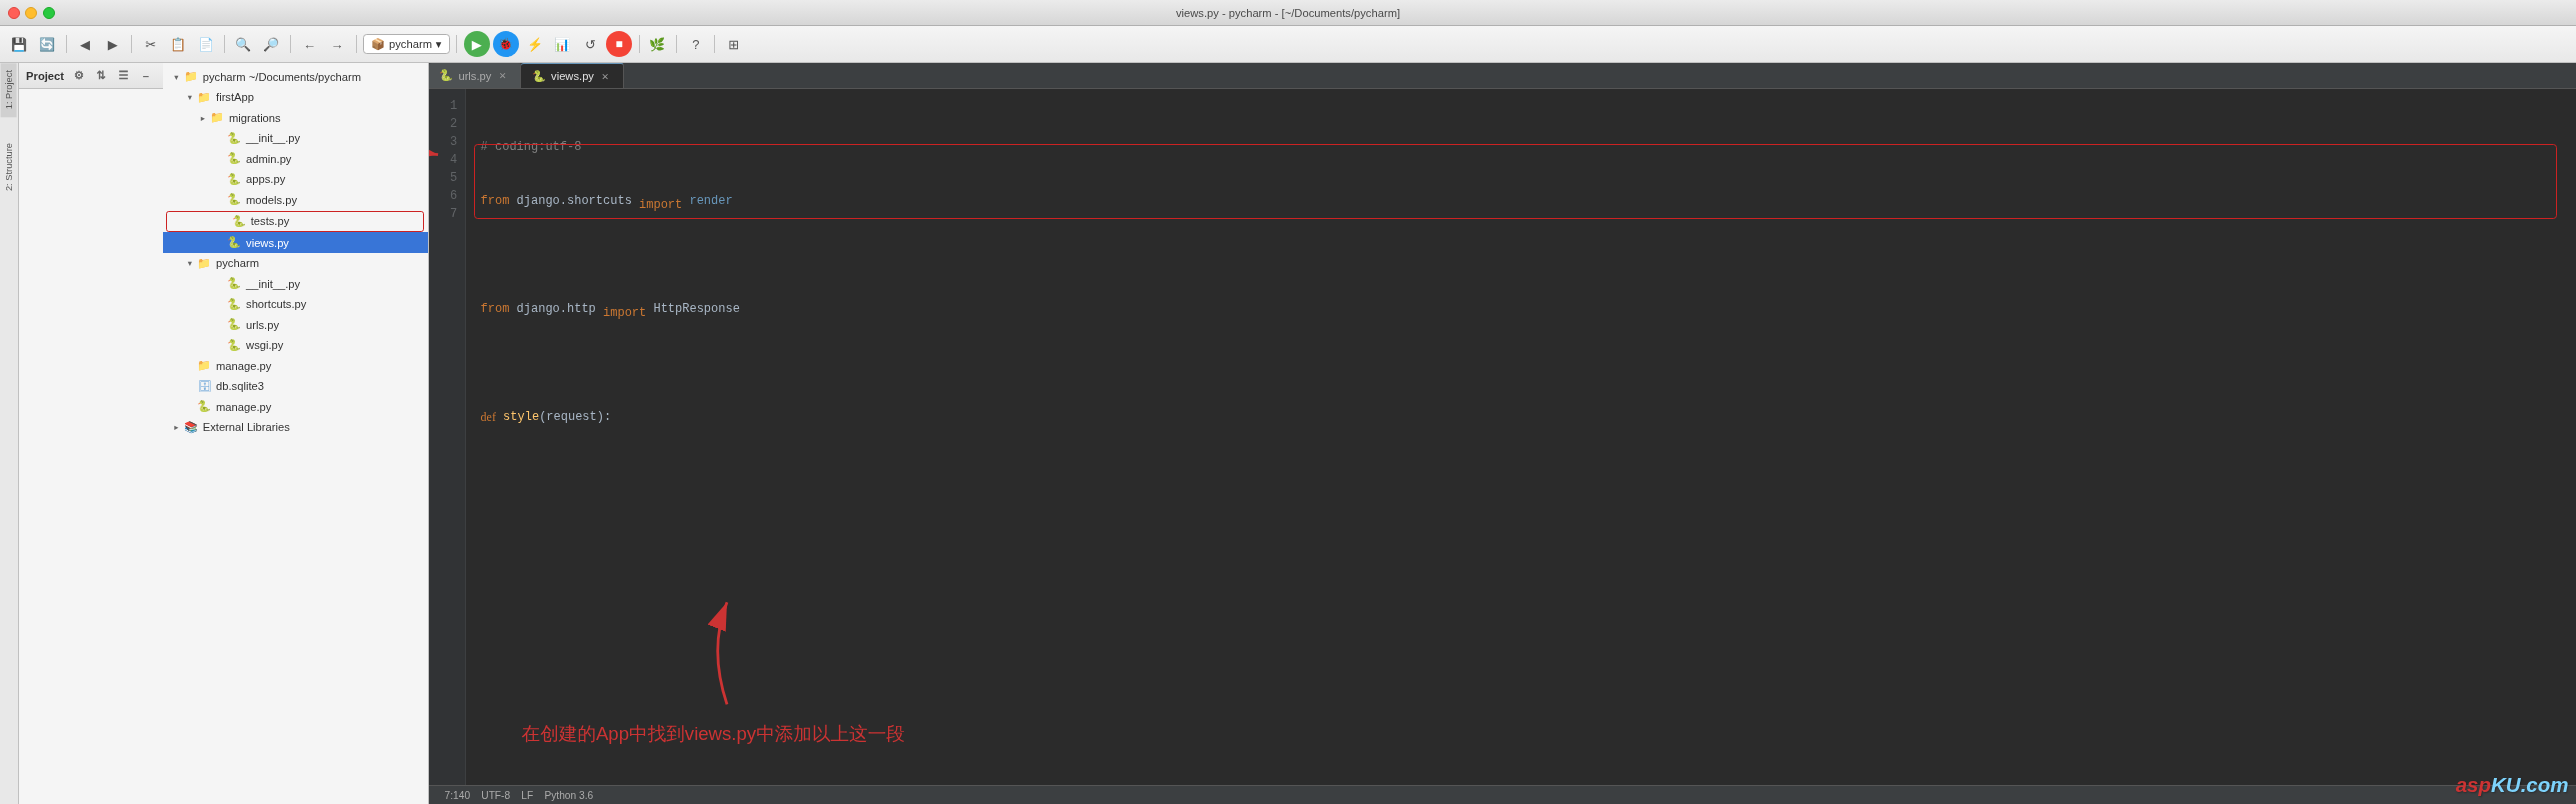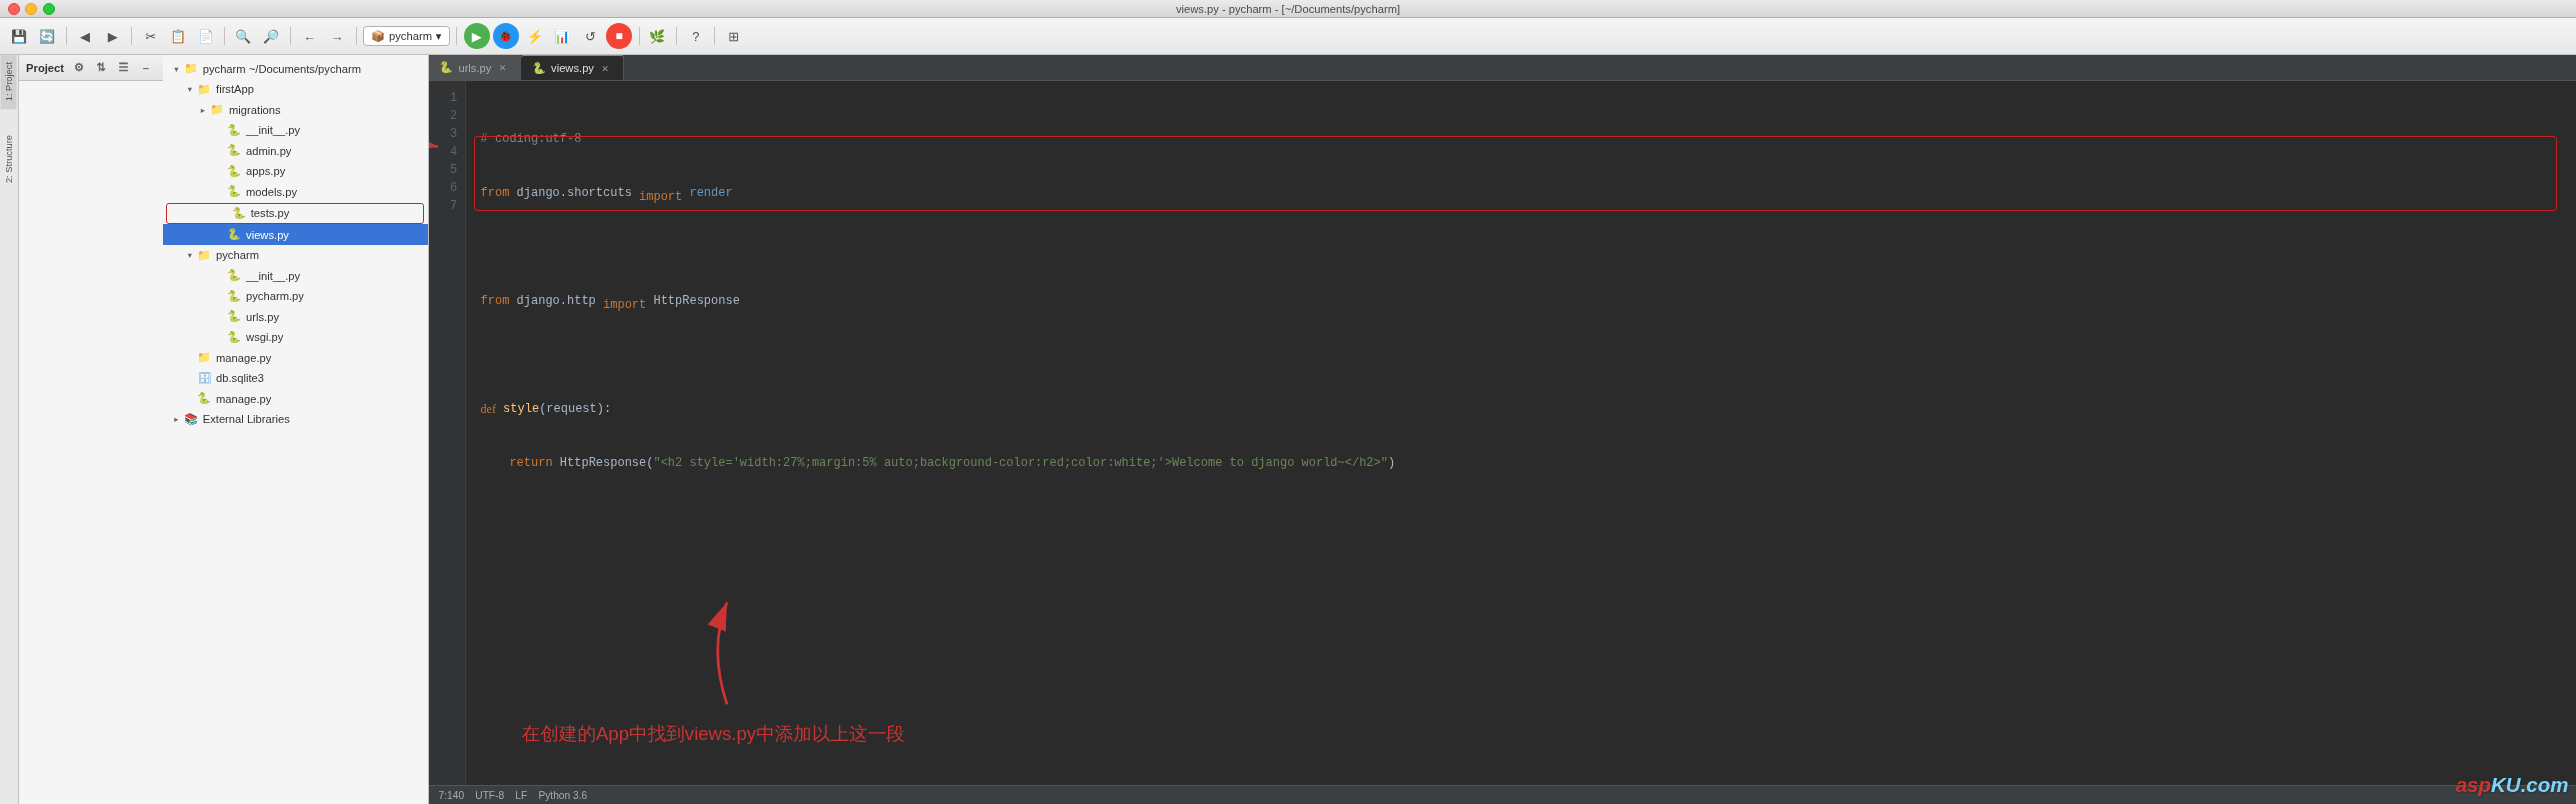--- a/index.html
+++ b/index.html
@@ -10,21 +10,21 @@
       width: 2576px;
       height: 805px;
       overflow: hidden;
       display: flex;
       flex-direction: column;
     }
 
     
     .title-bar {
       background: linear-gradient(to bottom, #ebebeb, #d6d6d6);
-      height: 18px;
+      height: 26px;
       display: flex;
       align-items: center;
       padding: 0 7.5px;
       border-bottom: 0.9px solid #b0b0b0;
       position: relative;
     }
     .traffic-lights {
       display: flex;
       gap: 5.6px;
       align-items: center;
@@ -333,21 +333,21 @@
     .string-val { color: #6a8759; }
     .comment { color: #808080; }
 
     
     .status-bar {
       height: 20.5px;
       background: #3c3f41;
       border-top: 0.9px solid #555;
       display: flex;
       align-items: center;
-      padding: 0 10px;
+      padding: 0 16px;
       gap: 11.2px;
       color: #ababab;
       font-size: 10.2px;
     }
 
     
     .watermark {
       position: absolute;
       bottom: 7.5px;
       right: 7.5px;
@@ -509,21 +509,21 @@
         <span class="tree-indent" style="width:47px"></span>
         <span class="expand-arrow"></span>
         <span class="file-icon" style="color:#cc7a00;">🐍</span>
         <span class="item-label">__init__.py</span>
       </div>
 
       <div class="tree-item">
         <span class="tree-indent" style="width:47px"></span>
         <span class="expand-arrow"></span>
         <span class="file-icon" style="color:#cc7a00;">🐍</span>
-        <span class="item-label">pycharm.py</span>
+        <span class="item-label">shortcuts.py</span>
       </div>
 
       <div class="tree-item">
         <span class="tree-indent" style="width:47px"></span>
         <span class="expand-arrow"></span>
         <span class="file-icon" style="color:#cc7a00;">🐍</span>
         <span class="item-label">urls.py</span>
       </div>
 
       <div class="tree-item">
@@ -596,23 +596,20 @@
           <span class="kw-from">from</span><span> django.shortcuts </span><span class="kw-import">import</span><span class="import-name"> render</span>
         </div>
         <div class="code-line">&nbsp;</div>
         <div class="code-line">
           <span class="kw-from">from</span><span> django.http </span><span class="kw-import">import</span><span> HttpResponse</span>
         </div>
         <div class="code-line">&nbsp;</div>
         <div class="code-line">
           <span class="kw-def">def</span><span class="func-name"> style</span><span>(request):</span>
         </div>
-        <div class="code-line">
-          <span>&nbsp;&nbsp;&nbsp;&nbsp;</span><span class="kw-return">return</span><span> HttpResponse(</span><span class="string-val">"&lt;h2 style='width:27%;margin:5% auto;background-color:red;color:white;'&gt;Welcome to django world~&lt;/h2&gt;"</span><span>)</span>
-        </div>
       </div>
 
       <div style="position:absolute; top: 55px; left: 45px; right: 18.6px; height: 75px; border: 1.9px solid #cc2222; border-radius: 3.7px; pointer-events:none;"></div>
 
       <div style="position:absolute; top: 18.6px; left: -261px; pointer-events:none;">
         <svg width="298" height="112" style="overflow:visible;" viewBox="0 0 320 120">
           <defs>
             <marker id="arrowhead" markerWidth="10" markerHeight="7" refX="10" refY="3.5" orient="auto">
               <polygon points="0 0, 10 3.5, 0 7" fill="#cc3333"></polygon>
             </marker>

